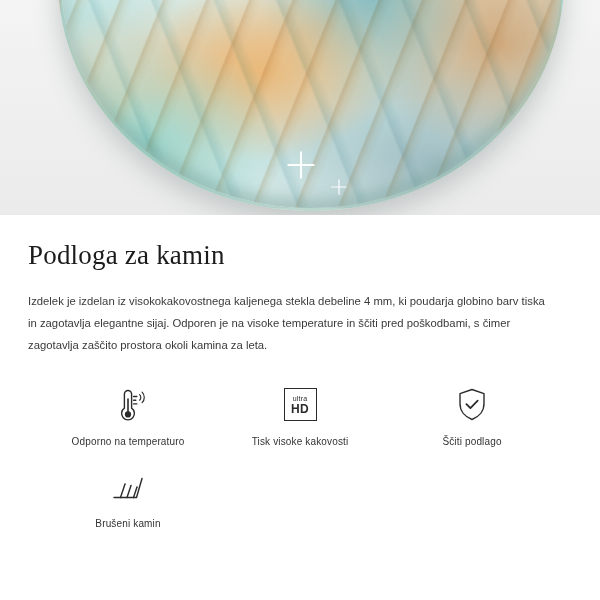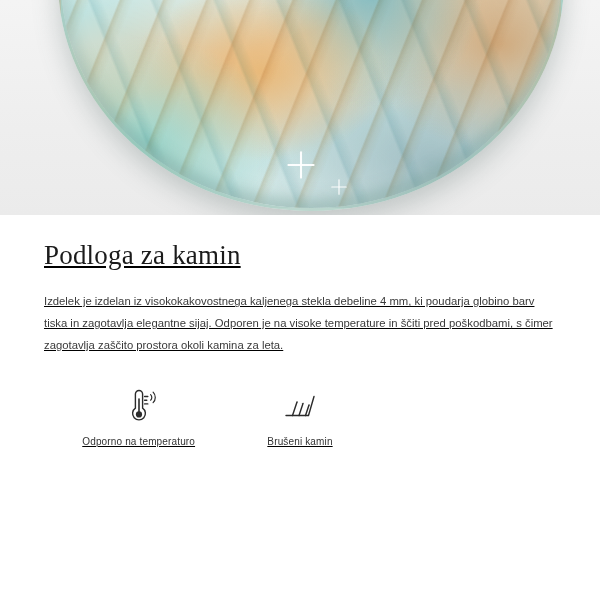--- a/index.html
+++ b/index.html
@@ -114,23 +114,22 @@
     left: 0;
     height: 1.6px;
     width: 100%;
     margin-top: -0.8px;
   }
   .sparkle-1 { left: 288px; top: 152px; transform: scale(1.05); }
   .sparkle-2 { left: 326px; top: 174px; transform: scale(0.6); }
 
   
   .content {
-    padding: 0 44px;
+    padding: 0 28px;
     box-sizing: border-box;
-    text-decoration: underline;
   }
 
   .headline {
     margin: 0;
     padding-top: 22px;
     font-family: "Liberation Serif", serif;
     font-size: 27px;
     line-height: 1.35;
     font-weight: 400;
     color: #1b1b1b;
@@ -231,21 +230,39 @@
             <path d="M17 5.5a3.6 3.6 0 0 1 3.6 3.6v14.1a6.4 6.4 0 1 1-7.2 0V9.1A3.6 3.6 0 0 1 17 5.5z"></path>
             <circle cx="17" cy="29.4" r="3.1" fill="#2b2b2b" stroke="none"></circle>
             <path d="M17 14v13.2" stroke-width="1.6"></path>
             <path d="M22.6 11.5h3.2M22.6 15.2h2.2M22.6 18.9h3.2"></path>
             <path d="M28.6 9.6c1.6 1.5 1.6 4.1 0 5.6M31.1 7.2c2.9 2.9 2.9 7.6 0 10.4" stroke-width="1.2"></path>
           </svg>
         </div>
         <div class="feature-label">Odporno na temperaturo</div>
       </div>
 
-
+      <div class="feature">
+        <div class="feature-icon">
+          <div class="ultrahd-box">
+            <span class="u1">ultra</span>
+            <span class="u2">HD</span>
+          </div>
+        </div>
+        <div class="feature-label">Tisk visoke kakovosti</div>
+      </div>
+
+      <div class="feature">
+        <div class="feature-icon">
+          <svg width="36" height="40" viewBox="0 0 36 40" fill="none" stroke="#2b2b2b" stroke-width="1.4" stroke-linejoin="round" stroke-linecap="round">
+            <path d="M18 4.5l12 4.2v10.1c0 7.3-5 13.1-12 15.7-7-2.6-12-8.4-12-15.7V8.7L18 4.5z"></path>
+            <path d="M12.4 19.2l4 4 7.3-7.6" stroke-width="1.8"></path>
+          </svg>
+        </div>
+        <div class="feature-label">Ščiti podlago</div>
+      </div>
 
 
       <div class="feature">
         <div class="feature-icon">
           <svg width="40" height="34" viewBox="0 0 40 34" fill="none" stroke="#2b2b2b" stroke-width="1.4" stroke-linecap="round" stroke-linejoin="round">
             <path d="M6 27.5h22.5L34 8.5"></path>
             <path d="M12.5 27.5L17 14"></path>
             <path d="M19 27.5L23 15.5"></path>
             <path d="M25.5 27.5L29 17"></path>
           </svg>

